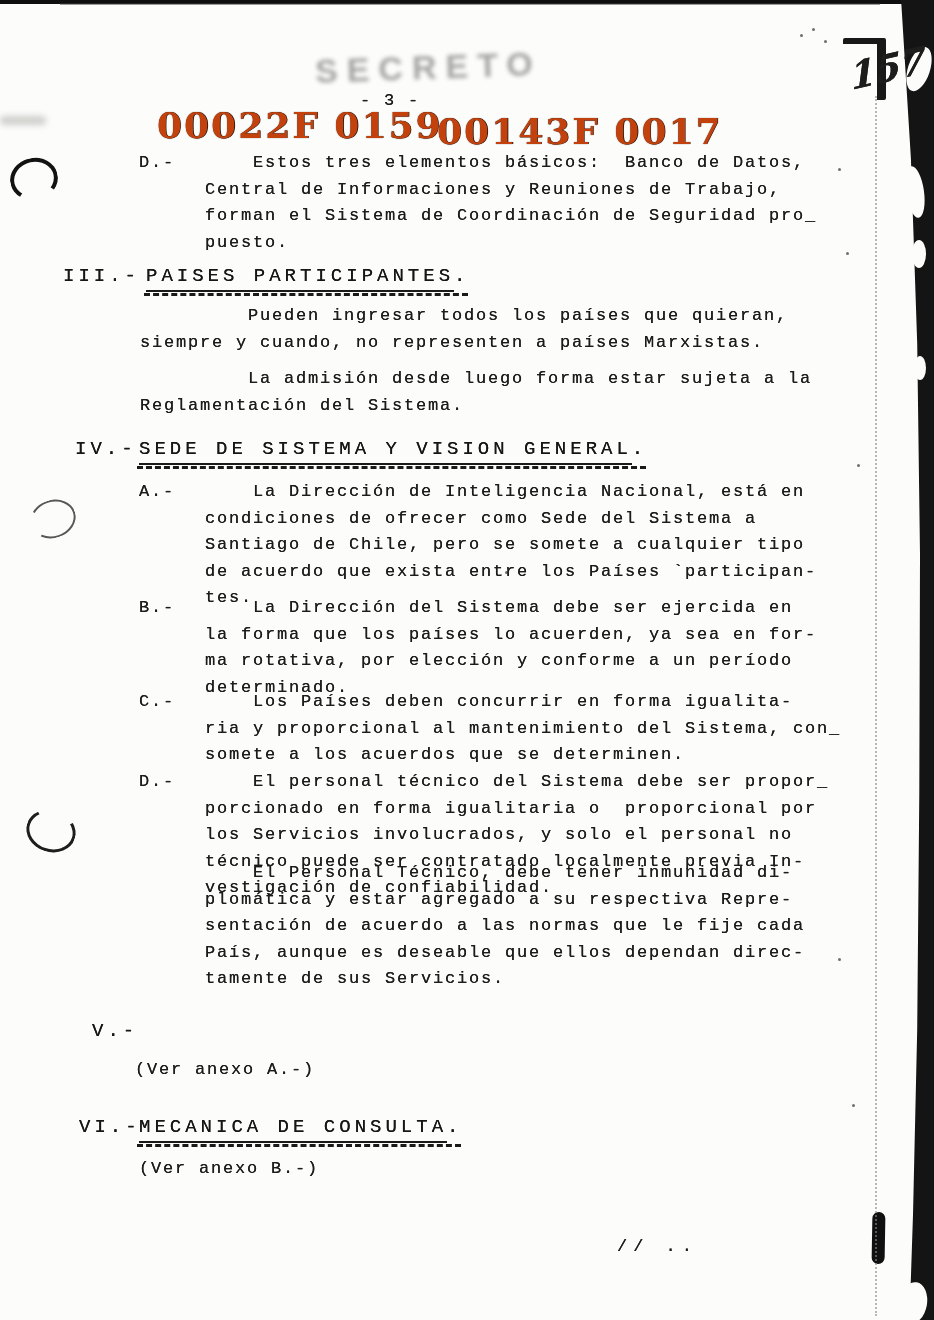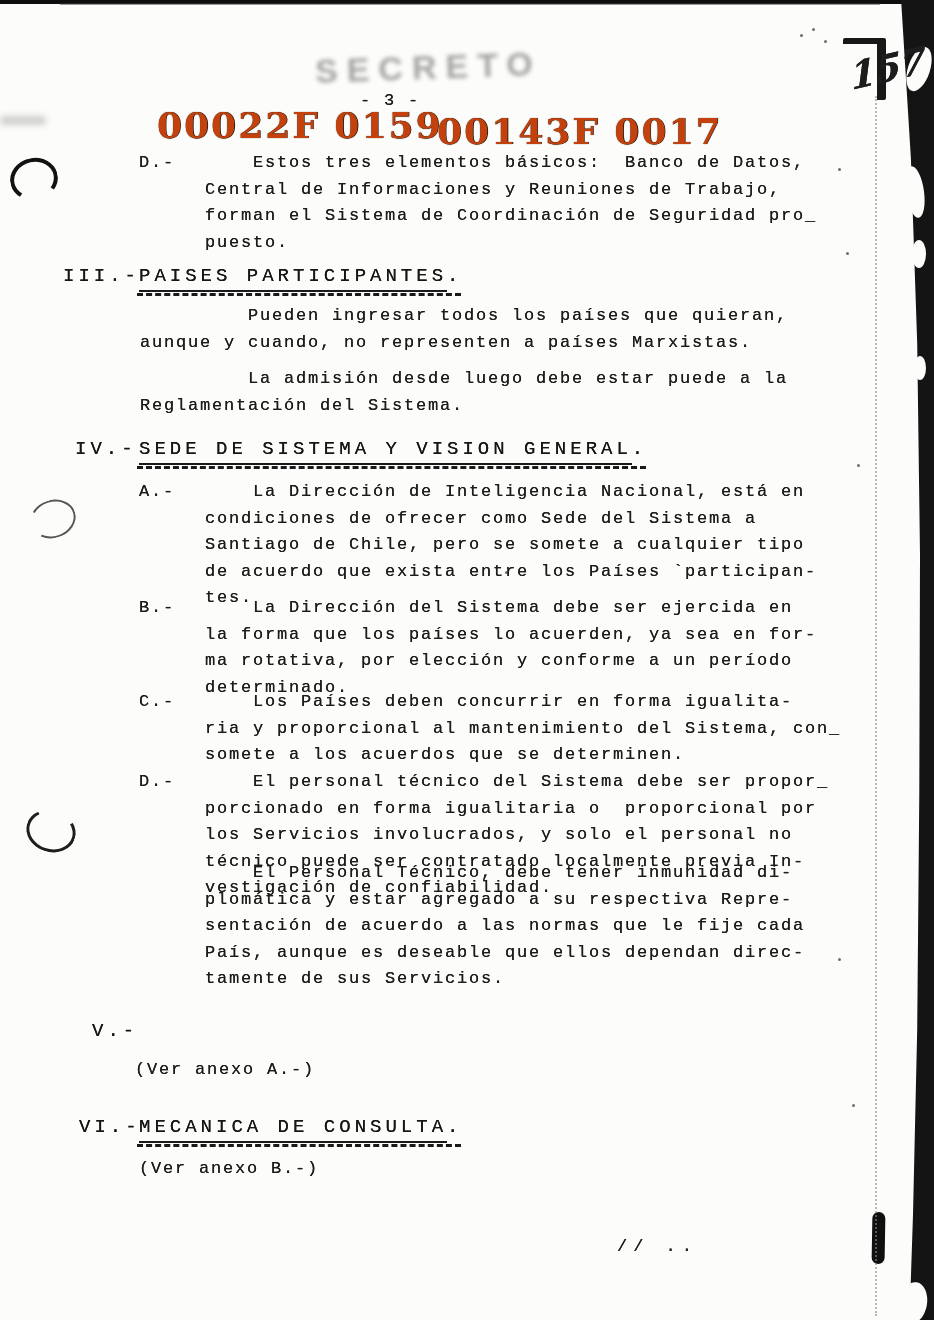--- a/index.html
+++ b/index.html
@@ -114,25 +114,25 @@
 
   <div class="abs stamp-serial" style="left:437px;top:110px">00143F 0017</div>
 
   <div class="abs mono" style="left:139px;top:150px">D.-</div>
   <div class="abs mono" style="left:205px;top:150px">    Estos tres elementos básicos:  Banco de Datos,
 Central de Informaciones y Reuniones de Trabajo,
 forman el Sistema de Coordinación de Seguridad pro_
 puesto.</div>
 
   <div class="abs mono heading" style="left:63px;top:264px">III.-</div>
-  <div class="abs mono heading" style="left:139px;top:264px"><span class="u2">PAISES PARTICIPANTES</span><span>.</span></div>
+  <div class="abs mono heading" style="left:146px;top:264px"><span class="u2">PAISES PARTICIPANTES</span><span>.</span></div>
 
   <div class="abs mono" style="left:140px;top:303px">         Pueden ingresar todos los países que quieran,
-aunque y cuando, no representen a países Marxistas.</div>
-  <div class="abs mono" style="left:140px;top:366px">         La admisión desde luego debe estar puede a la
+siempre y cuando, no representen a países Marxistas.</div>
+  <div class="abs mono" style="left:140px;top:366px">         La admisión desde luego forma estar sujeta a la
 Reglamentación del Sistema.</div>
 
   <div class="abs mono heading" style="left:75px;top:437px">IV.-</div>
   <div class="abs mono heading" style="left:139px;top:437px"><span class="u2">SEDE DE SISTEMA Y VISION GENERAL</span><span>.</span></div>
 
   <div class="abs mono" style="left:139px;top:479px">A.-</div>
   <div class="abs mono" style="left:205px;top:479px">    La Dirección de Inteligencia Nacional, está en
 condiciones de ofrecer como Sede del Sistema a
 Santiago de Chile, pero se somete a cualquier tipo
 de acuerdo que exista entre los Países `participan-

